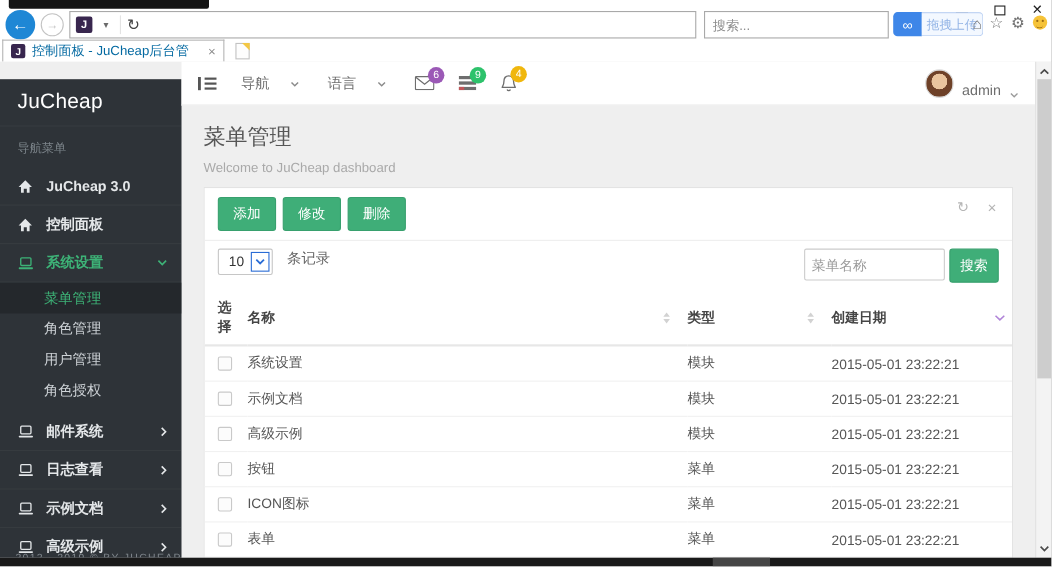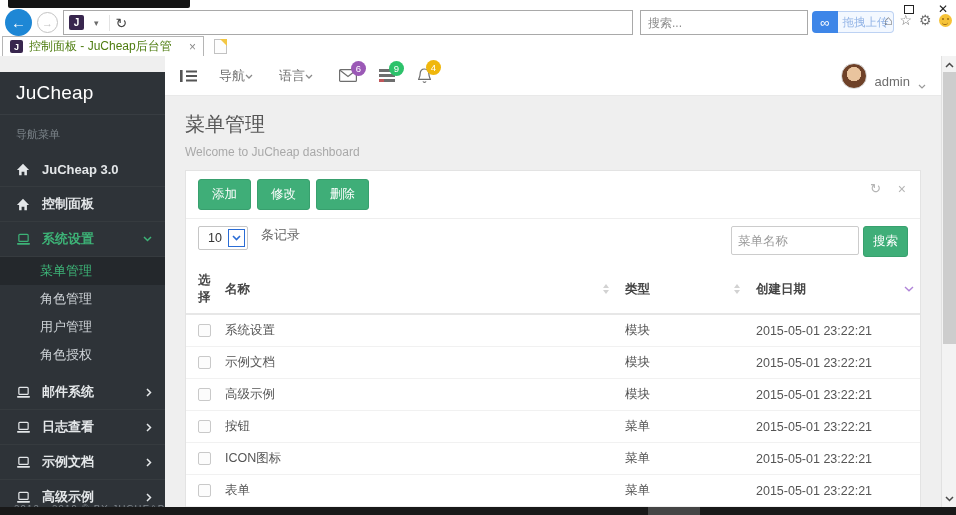--- a/index.html
+++ b/index.html
@@ -30,21 +30,21 @@
   .panwrap { position:absolute; left:812px; top:11px; height:22px; display:flex; align-items:center; }
   .panicon { width:26px; height:22px; background:#3e86e8; border-radius:4px 0 0 4px; color:#fff; font-size:13px; display:flex; align-items:center; justify-content:center; }
   .panbtn { width:56px; height:22px; background:#f3f8ff; border:1px solid #bdd2f3; border-left:none; border-radius:0 4px 4px 0; color:#93b4e6; font-size:11.5px; display:flex; align-items:center; justify-content:center; }
 
   .chrome-icons { position:absolute; left:884px; top:12px; display:flex; gap:7px; align-items:center; color:#6f6f6f; font-size:14px; }
   .smiley { width:13px; height:13px; border-radius:50%; background:#f6c338; position:relative; }
   .smiley:after { content:""; position:absolute; left:3px; top:4px; width:2px; height:2px; border-radius:50%; background:#9a6a12; box-shadow:5px 0 0 #9a6a12; }
   .smiley:before { content:""; position:absolute; left:3.5px; top:7.5px; width:6px; height:3px; border-radius:0 0 6px 6px; border-bottom:1.3px solid #9a6a12; }
 
   .tab { position:absolute; left:2px; top:36px; width:202px; height:20px; background:#fff; border:1px solid #b5b5b5; border-bottom:none; display:flex; align-items:center; gap:6px; padding:0 7px; }
-  .tab-title { flex:1; font-size:12px; color:#4d7c0f; white-space:nowrap; overflow:hidden; }
+  .tab-title { flex:1; font-size:12px; color:#0369a1; white-space:nowrap; overflow:hidden; }
   .tab-close { color:#8a8a8a; font-size:12px; }
   .newtab { position:absolute; left:214px; top:39px; width:13px; height:15px; background:#fdfdfd; border:1px solid #c2c2c2; }
   .newtab:after { content:""; position:absolute; right:-1px; top:-1px; border-style:solid; border-width:0 7px 7px 0; border-color:transparent #f3c744 transparent transparent; }
 
   
   .app { position:absolute; top:56px; left:0; width:956px; height:451px; background:#efefef; overflow:hidden; }
 
   
   .sidebar { position:absolute; left:0; top:16px; width:165px; height:100%; background:#2e3338; overflow:hidden; }
   .logo { height:42px; display:flex; align-items:center; padding-left:16px; color:#fff; font-size:19px; letter-spacing:0.2px; }
@@ -54,21 +54,21 @@
   .nav-item .chev { margin-left:auto; display:flex; }
   .nav-item.green, .nav-item.green .icn, .nav-item.green .chev { color:#3db377; }
   .sub-item { height:28px; display:flex; align-items:center; padding-left:40px; color:#ced3d7; font-size:13px; cursor:pointer; }
   .sub-item.active { background:#24282c; color:#3db377; }
   .side-footer { position:absolute; bottom:10px; left:0; width:100%; padding:0 14px; font-size:9.5px; letter-spacing:1.2px; color:#80878d; white-space:nowrap; }
 
   
   .main { position:absolute; left:165px; top:0; width:776px; height:100%; }
   .navbar { height:40px; background:#fff; border-bottom:1px solid #e9e9e9; display:flex; align-items:center; padding:0 15px; }
   .nb-toggle { margin-right:22px; display:flex; cursor:pointer; }
-  .nb-menu { display:flex; align-items:center; gap:0; color:#6e6e6e; font-size:13px; margin-right:26px; cursor:pointer; }
+  .nb-menu { display:flex; align-items:center; gap:19px; color:#6e6e6e; font-size:13px; margin-right:26px; cursor:pointer; }
   .nb-menu svg { margin-top:2px; }
   .nb-icon { position:relative; margin-right:22px; display:flex; cursor:pointer; }
   .badge { position:absolute; top:-8px; right:-9px; min-width:15px; height:15px; border-radius:8px; color:#fff; font-size:9.5px; display:flex; align-items:center; justify-content:center; padding:0 3px; }
   .nb-user { margin-left:auto; display:flex; align-items:flex-end; gap:8px; cursor:pointer; }
   .avatar { width:26px; height:26px; border-radius:50%; background:radial-gradient(circle at 50% 42%, #e9c49e 0 38%, #6e4128 40% 100%); border:1px solid #d9d9d9; }
   .nb-user span { color:#6e6e6e; font-size:13px; }
 
   .page-header { padding:15px 20px 0; height:74px; }
   .page-title { font-size:20px; font-weight:400; color:#565656; }
   .page-sub { margin-top:7px; font-size:12px; color:#a9a9a9; }

